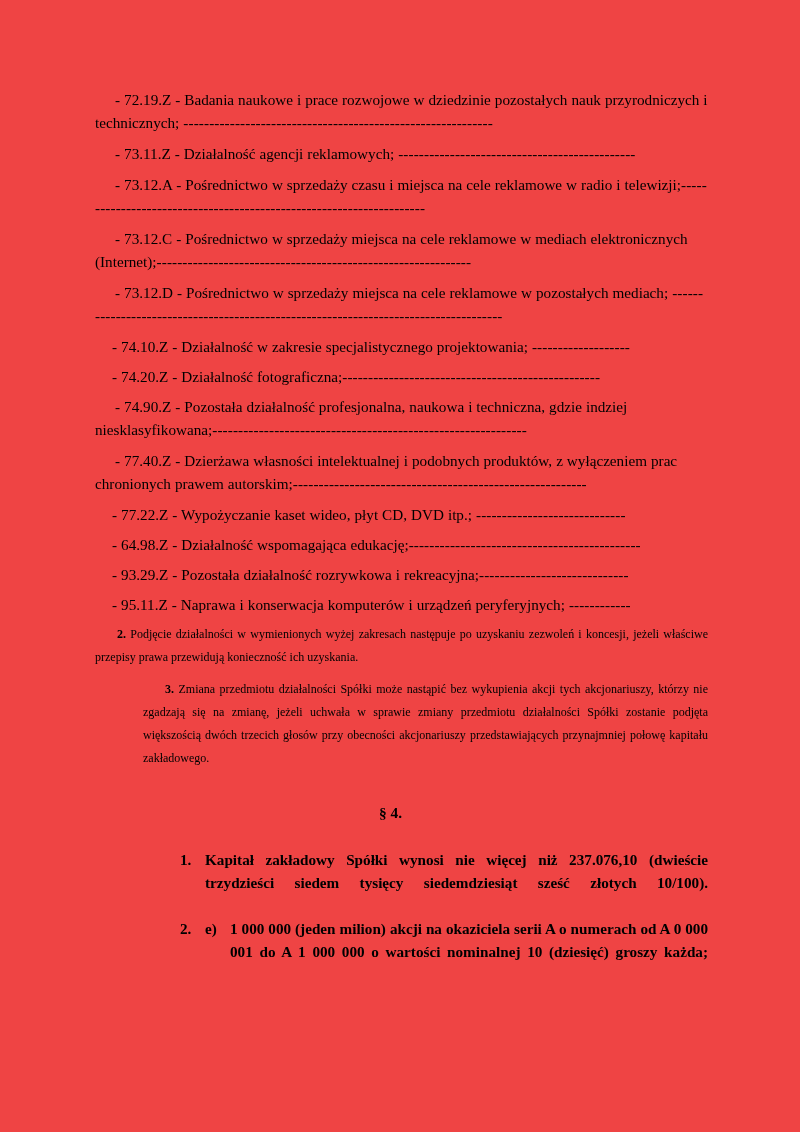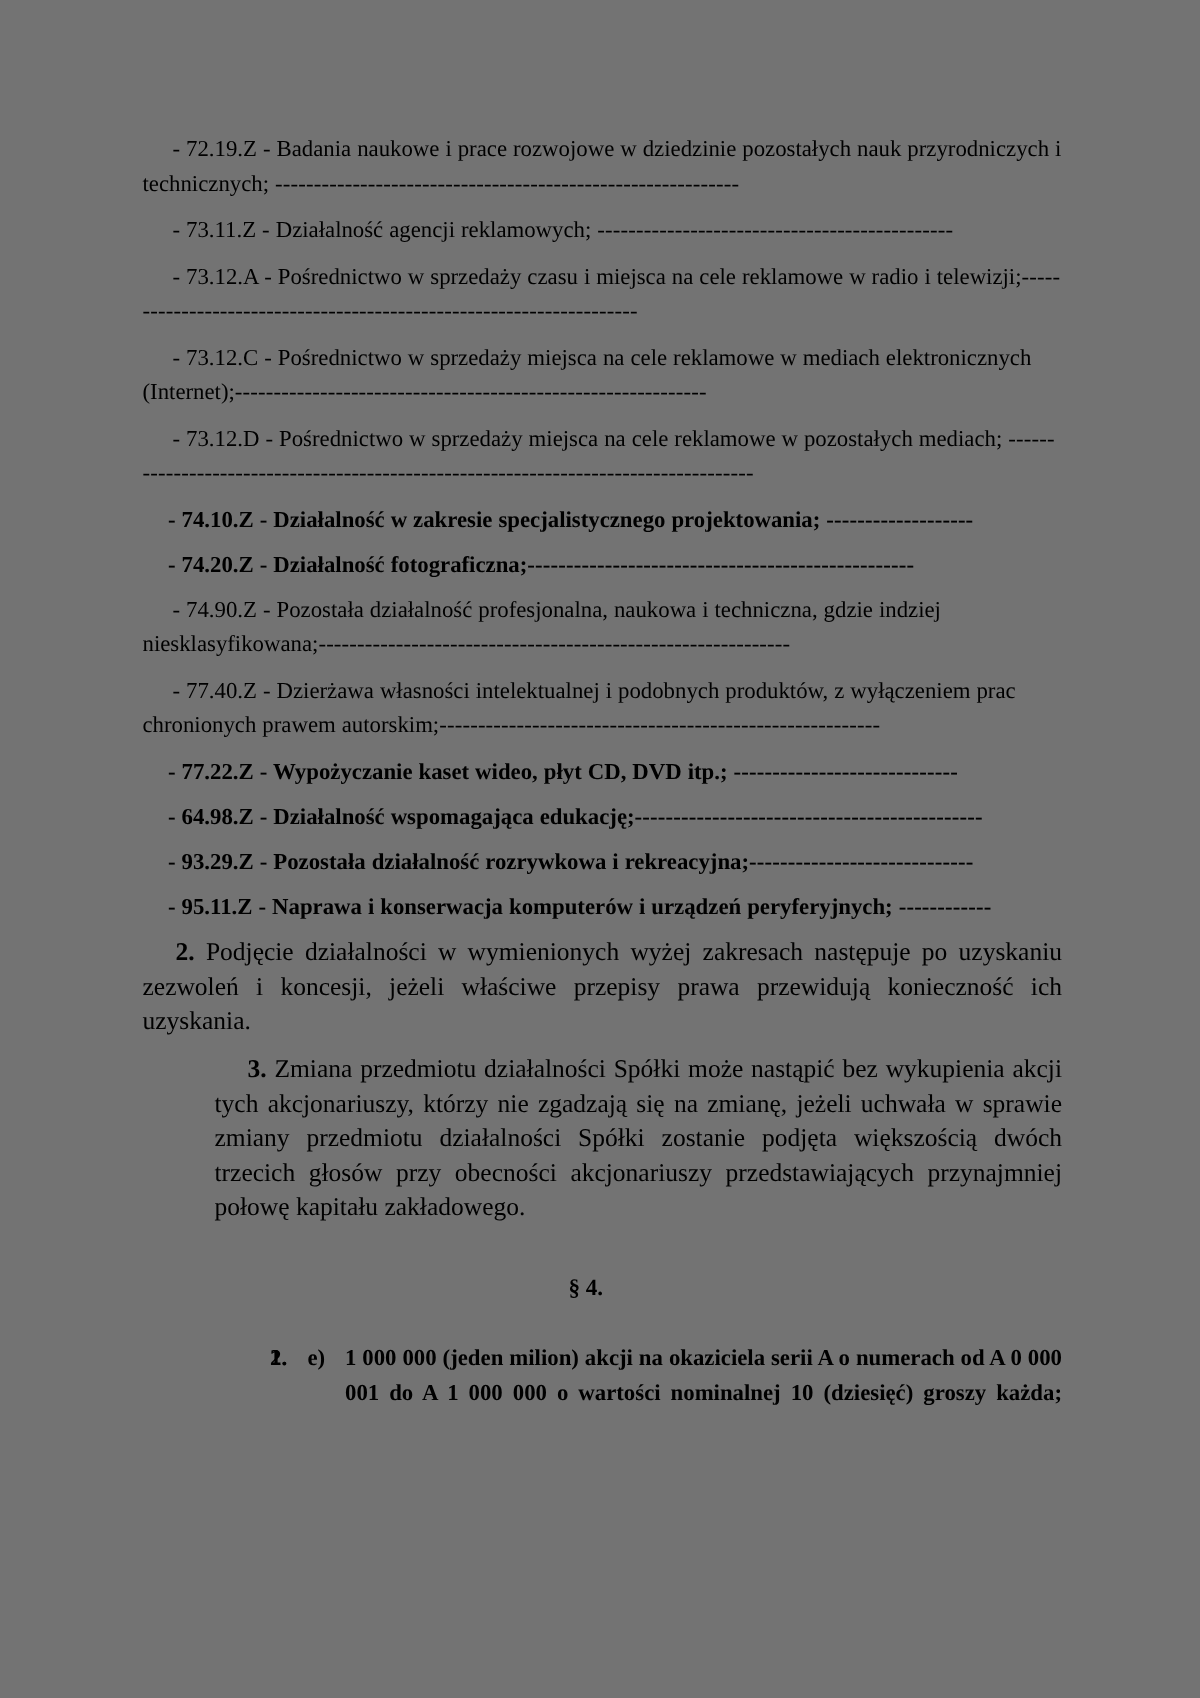--- a/index.html
+++ b/index.html
@@ -15,21 +15,21 @@
     color: #000000;
     -webkit-font-smoothing: antialiased;
   }
 
   .page {
     position: relative;
     width: 800px;
     height: 1132px;
     box-sizing: border-box;
     padding: 88px 92px 0 95px;
-    background: #737373;
+    background: #ef4444;
   }
 
   .content {
     width: 613px;
   }
 
   
   .pkd-list {
     margin: 0;
     padding: 0;
@@ -39,30 +39,29 @@
     margin: 0 0 8px 0;
     font-size: 15.2px;
     line-height: 23px;
     text-align: left;
     text-indent: 20px;
     word-spacing: 0.2px;
   }
   .pkd-item.tight {
     text-indent: 17px;
     margin-bottom: 7px;
-    font-weight: bold;
   }
   .pkd-item .dashes {
     letter-spacing: 0.1px;
   }
 
   
   .para {
     margin: 0 0 9px 0;
-    font-size: 17px;
+    font-size: 12px;
     line-height: 23px;
     text-align: justify;
     text-indent: 22px;
     hyphens: none;
   }
   .para .num {
     font-weight: bold;
   }
   .para.last {
     margin-bottom: 0;
@@ -183,20 +182,21 @@
     <p class="para"><span class="num">2.</span> <span>Podjęcie działalności w wymienionych wyżej zakresach następuje po uzyskaniu zezwoleń i koncesji, jeżeli właściwe przepisy prawa przewidują konieczność ich uzyskania.</span></p>
 
     <p class="para last"><span class="num">3.</span> <span>Zmiana przedmiotu działalności Spółki może nastąpić bez wykupienia akcji tych akcjonariuszy, którzy nie zgadzają się na zmianę, jeżeli uchwała w sprawie zmiany przedmiotu działalności Spółki zostanie podjęta większością dwóch trzecich głosów przy obecności akcjonariuszy przedstawiających przynajmniej połowę kapitału zakładowego.</span></p>
 
     <div class="section-heading">§ 4.</div>
 
     <ol class="cap-list">
 
       <li>
         <span class="marker">1.</span>
+        <span class="body">Kapitał zakładowy Spółki wynosi  nie więcej niż 237.076,10 (dwieście trzydzieści siedem tysięcy siedemdziesiąt sześć złotych 10/100).</span>
       </li>
 
       <li>
         <span class="marker">2.</span>
 
         <ol class="sub-list">
           <li>
             <span class="marker">e)</span>
             <span class="body">1 000 000 (jeden milion) akcji na okaziciela serii A o numerach od A 0 000 001 do A 1 000 000 o wartości nominalnej 10 (dziesięć) groszy każda;</span>
           </li>

